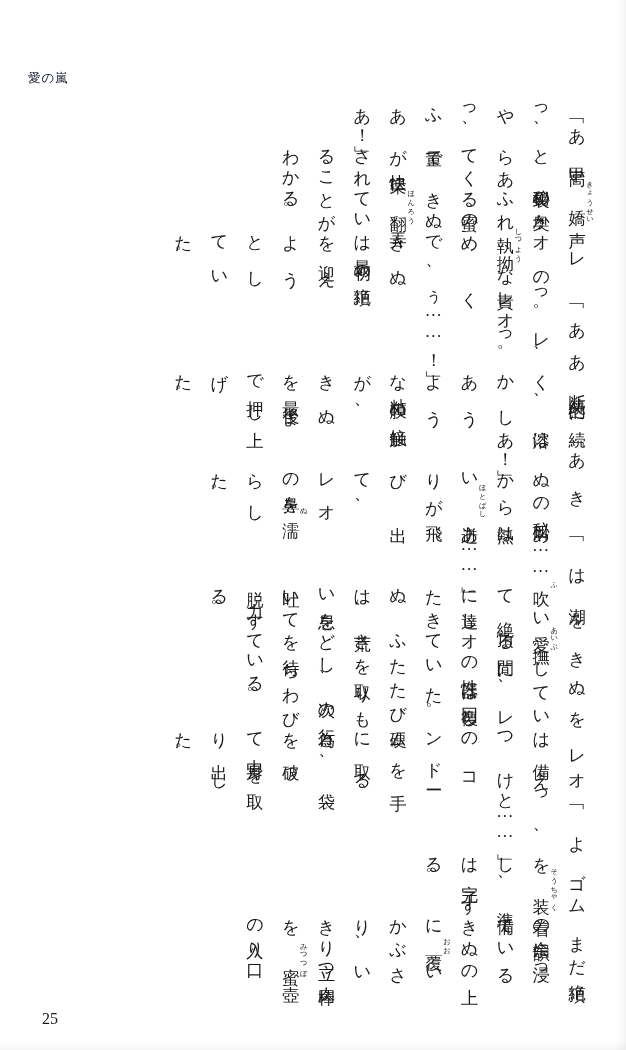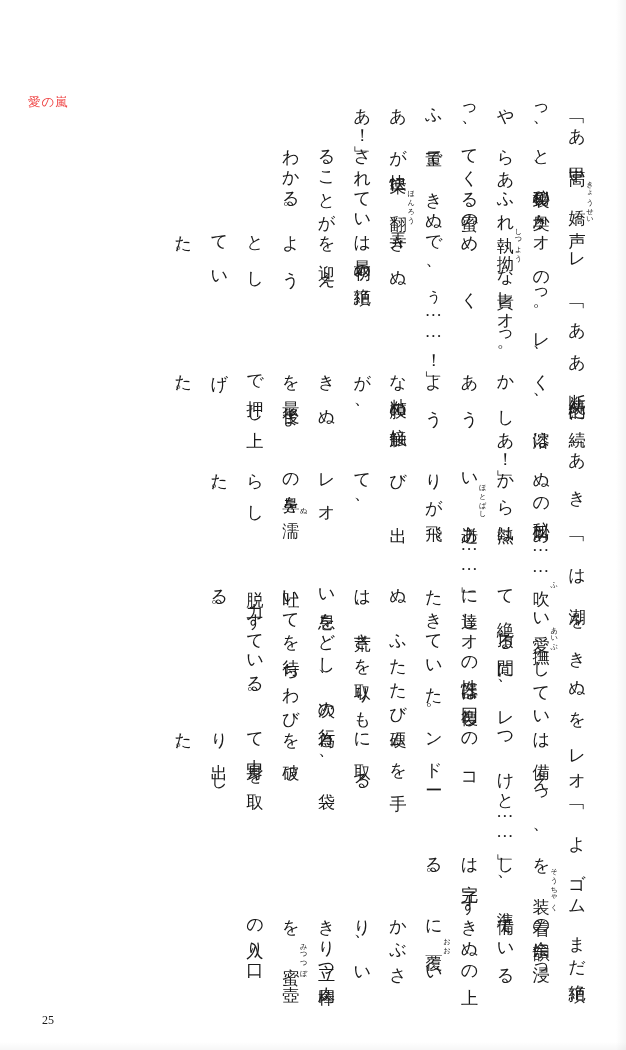--- a/index.html
+++ b/index.html
@@ -16,31 +16,30 @@
     overflow: hidden;
   }
 
   
   .running-head {
     position: absolute;
     top: 70px;
     left: 28px;
     font-size: 12.5px;
     letter-spacing: 1px;
-    color: #ef4444;
+    color: #0f172a;
     writing-mode: horizontal-tb;
-    margin-top: 24px;
   }
 
   
   .folio {
     position: absolute;
     bottom: 22px;
     left: 42px;
-    font-size: 12px;
+    font-size: 16px;
     color: #1a1a1a;
   }
 
   
   .page-body {
     position: absolute;
     top: 96px;
     right: 32px;
     left: 34px;
     height: 880px;

